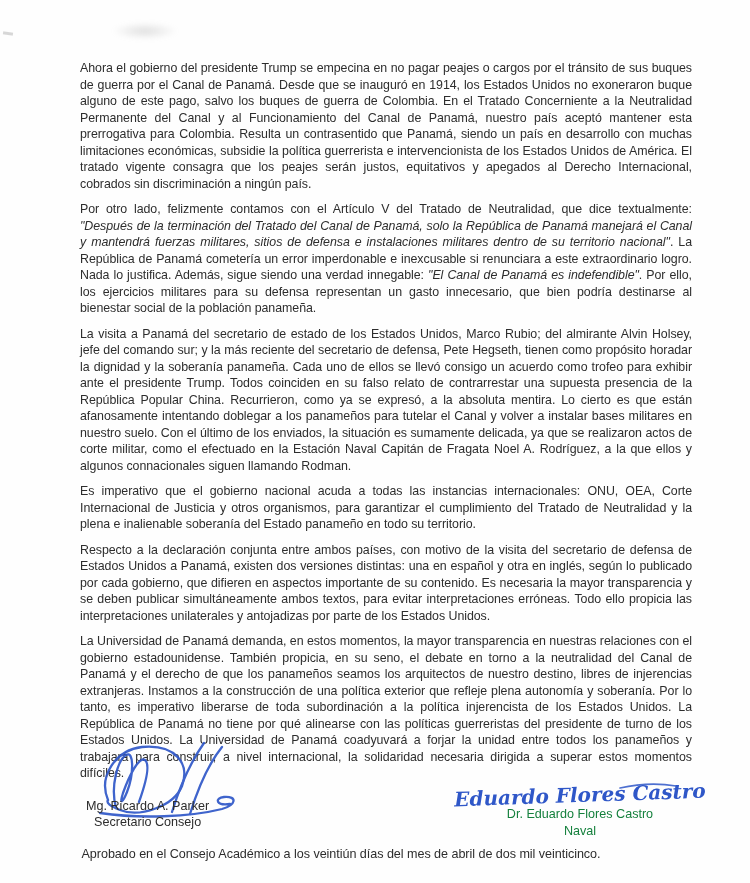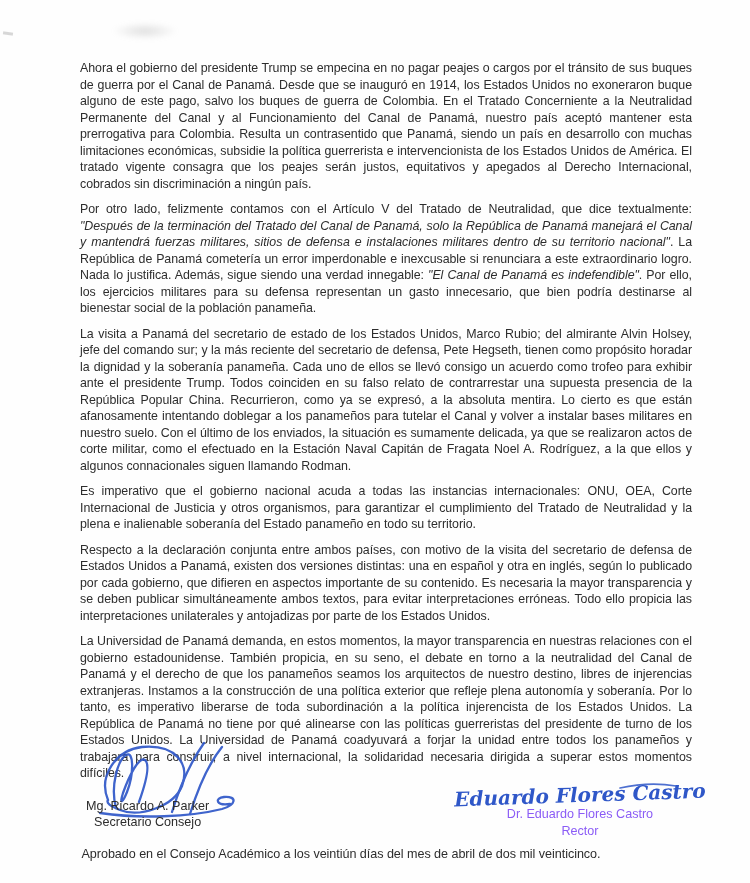--- a/index.html
+++ b/index.html
@@ -44,21 +44,21 @@
     font-size:12.6px; line-height:16px; color:#2d2d2d;
     text-align:center;
   }
   .sig-left .name { display:block; }
   .sig-left .title { display:block; }
   .sig-scribble {
     position:absolute; left:92px; top:740px; width:152px; height:82px;
   }
   .sig-right {
     position:absolute; left:450px; top:806px; width:260px;
-    font-size:12.6px; line-height:16px; color:#8b5cf6;
+    font-size:12.6px; line-height:16px; color:#15803d;
     text-align:center;
   }
   .sig-right .name { display:block; }
   .sig-right .title { display:block; margin-top:1px; }
   .sig-hand {
     position:absolute; left:452px; top:778px; width:256px; height:36px;
   }
   .sig-hand text {
     font-family:"DejaVu Serif", serif;
     font-style:italic;
@@ -105,18 +105,18 @@
     <span class="title">Secretario Consejo</span>
   </div>
 
   <svg class="sig-hand" viewBox="0 0 256 36">
     <text x="128" y="24" text-anchor="middle" transform="rotate(-2 128 18)">Eduardo Flores Castro</text>
     <path d="M168,10 C186,6 206,5 224,8" fill="none" stroke="#2f57c8" stroke-width="1.6" stroke-linecap="round" opacity="0.85"></path>
   </svg>
 
   <div class="sig-right">
     <span class="name">Dr. Eduardo Flores Castro</span>
-    <span class="title">Rector</span>
+    <span class="title">Naval</span>
   </div>
 
   <div class="approval">Aprobado en el Consejo Académico a los veintiún días del mes de abril de dos mil veinticinco.</div>
 
 </div>
 
 </body></html>

